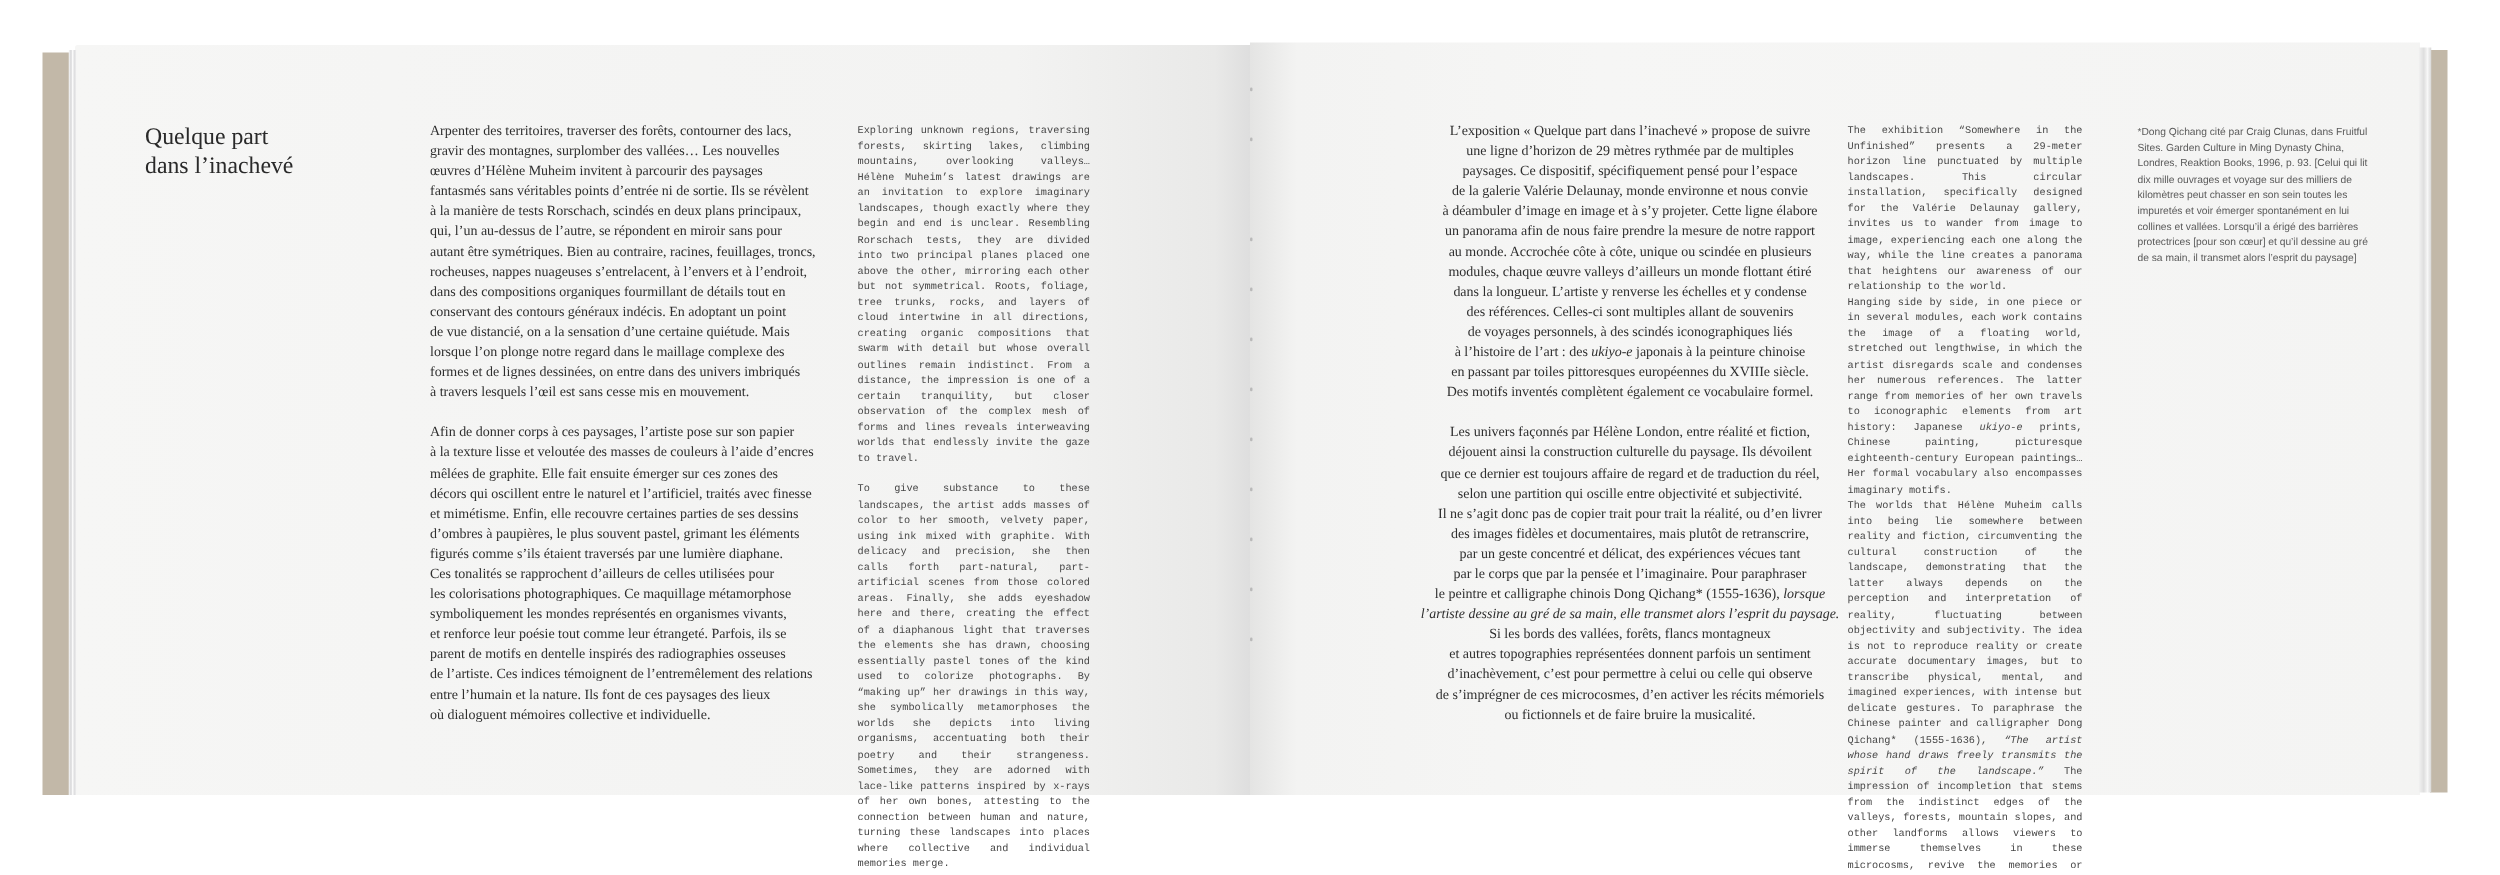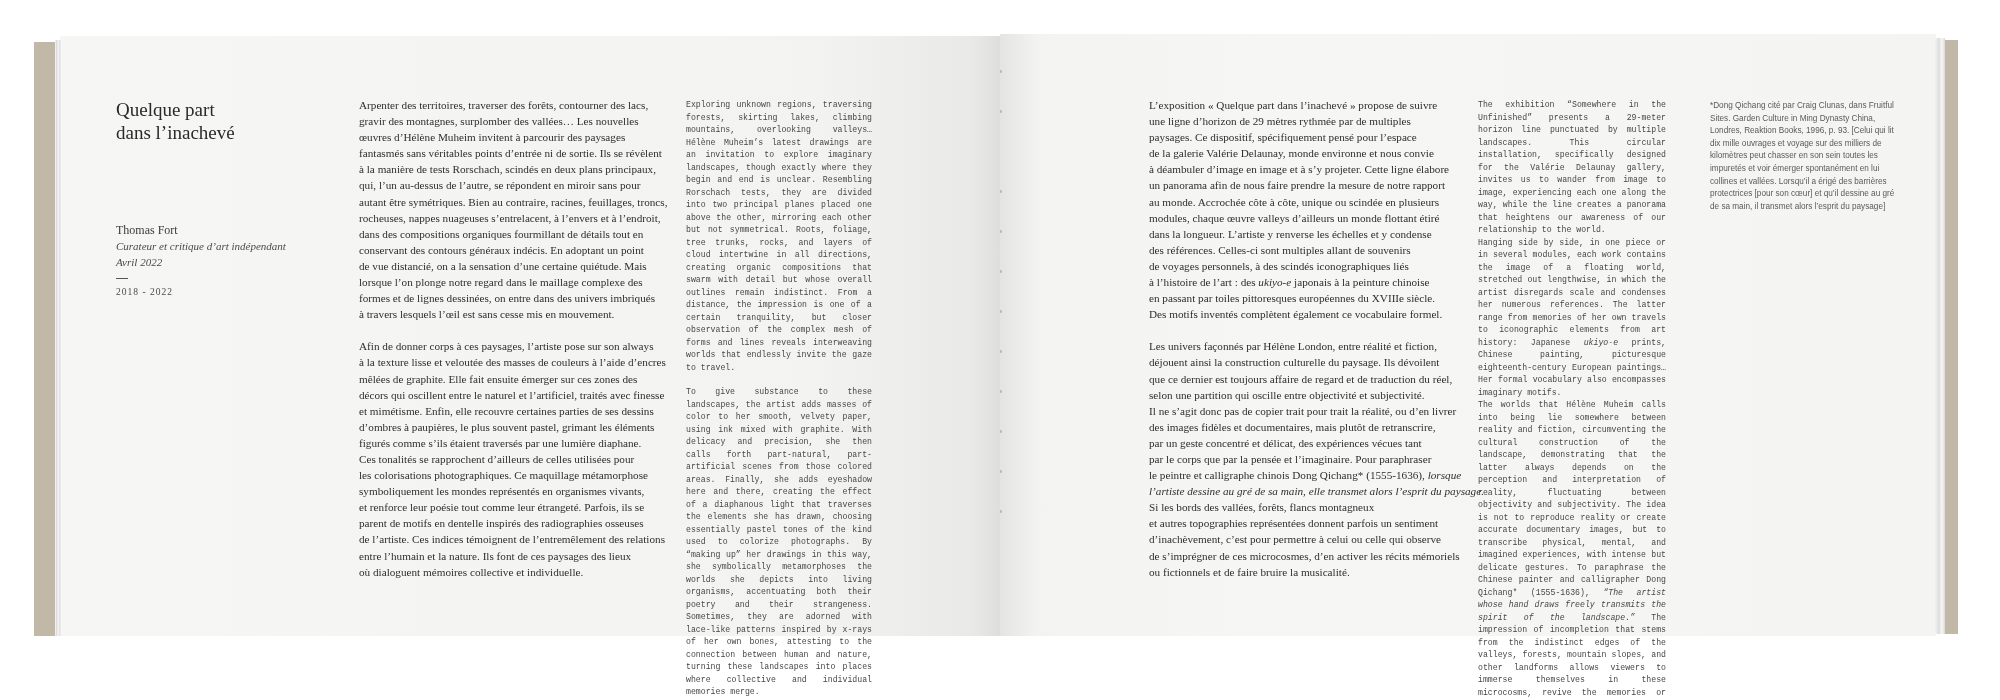--- a/index.html
+++ b/index.html
@@ -41,21 +41,21 @@
   .title-block { position: absolute; left: 116px; top: 98px; width: 230px; }
   .title-fr { font-size: 19px; line-height: 23px; color: #2a2a2a; }
   .title-en { font-size: 19px; line-height: 23px; font-style: italic; color: #3a3a3a; margin-top: 6px; }
   .author { position: absolute; left: 116px; top: 222px; width: 230px; }
   .author-name { font-size: 12px; line-height: 16px; color: #3a3a3a; }
   .author-role, .author-date { font-size: 11px; line-height: 16px; font-style: italic; color: #4a4a4a; }
   .dash { width: 12px; height: 1px; background: #555; margin: 8px 0 8px 0; }
   .years { font-size: 9.5px; letter-spacing: 1px; color: #4a4a4a; }
 
   .fr-col { position: absolute; font-size: 11.2px; line-height: 16.1px; color: #2e2e2e; }
-  .fr-col p { margin: 0 0 16px 15px; white-space: nowrap; }
+  .fr-col p { margin: 0 0 16px 0; white-space: nowrap; }
   .en-col { position: absolute; font-size: 8.2px; line-height: 12.5px; color: #474747; text-align: justify; font-family: Liberation Mono, monospace; }
   .en-col p { margin: 0 0 12px 0; }
   .en-col p.tight { margin: 0; }
   .it { font-style: italic; }
 
   .fn-col {
     position: absolute; left: 1710px; top: 100px; width: 195px;
     font-family: "Liberation Sans", "DejaVu Sans", sans-serif;
     font-size: 8.2px; line-height: 12.6px; color: #5a5a5a;
   }
@@ -87,47 +87,40 @@
       <span style="top:450px"></span>
   </div>
 
   <div class="title-block">
     <div class="title-fr">
       <span class="ln">Quelque part</span>
       <span class="ln">dans l’inachevé</span>
     </div>
   </div>
 
-  <div class="author">
-    <div class="author-name">Thomas Fort</div>
-    <div class="author-role">Curateur et critique d’art indépendant</div>
-    <div class="author-date">Avril 2022</div>
-    <div class="dash"></div>
-    <div class="years">2018 - 2022</div>
-  </div>
 
   <div class="fr-col" style="left:344px; top:97px; width:330px;">
     <p id="lf-p1">
         <span class="ln">Arpenter des territoires, traverser des forêts, contourner des lacs,</span>
         <span class="ln">gravir des montagnes, surplomber des vallées… Les nouvelles</span>
         <span class="ln">œuvres d’Hélène Muheim invitent à parcourir des paysages</span>
         <span class="ln">fantasmés sans véritables points d’entrée ni de sortie. Ils se révèlent</span>
         <span class="ln">à la manière de tests Rorschach, scindés en deux plans principaux,</span>
         <span class="ln">qui, l’un au-dessus de l’autre, se répondent en miroir sans pour</span>
         <span class="ln">autant être symétriques. Bien au contraire, racines, feuillages, troncs,</span>
         <span class="ln">rocheuses, nappes nuageuses s’entrelacent, à l’envers et à l’endroit,</span>
         <span class="ln">dans des compositions organiques fourmillant de détails tout en</span>
         <span class="ln">conservant des contours généraux indécis. En adoptant un point</span>
         <span class="ln">de vue distancié, on a la sensation d’une certaine quiétude. Mais</span>
         <span class="ln">lorsque l’on plonge notre regard dans le maillage complexe des</span>
         <span class="ln">formes et de lignes dessinées, on entre dans des univers imbriqués</span>
         <span class="ln">à travers lesquels l’œil est sans cesse mis en mouvement.</span>
       </p>
     <p id="lf-p2">
-        <span class="ln">Afin de donner corps à ces paysages, l’artiste pose sur son always</span>
+        <span class="ln">Afin de donner corps à ces paysages, l’artiste pose sur son papier</span>
         <span class="ln">à la texture lisse et veloutée des masses de couleurs à l’aide d’encres</span>
         <span class="ln">mêlées de graphite. Elle fait ensuite émerger sur ces zones des</span>
         <span class="ln">décors qui oscillent entre le naturel et l’artificiel, traités avec finesse</span>
         <span class="ln">et mimétisme. Enfin, elle recouvre certaines parties de ses dessins</span>
         <span class="ln">d’ombres à paupières, le plus souvent pastel, grimant les éléments</span>
         <span class="ln">figurés comme s’ils étaient traversés par une lumière diaphane.</span>
         <span class="ln">Ces tonalités se rapprochent d’ailleurs de celles utilisées pour</span>
         <span class="ln">les colorisations photographiques. Ce maquillage métamorphose</span>
         <span class="ln">symboliquement les mondes représentés en organismes vivants,</span>
         <span class="ln">et renforce leur poésie tout comme leur étrangeté. Parfois, ils se</span>
@@ -136,21 +129,21 @@
         <span class="ln">entre l’humain et la nature. Ils font de ces paysages des lieux</span>
         <span class="ln">où dialoguent mémoires collective et individuelle.</span>
       </p>
   </div>
 
   <div class="en-col" style="left:686px; top:99px; width:186px;">
     <p>Exploring unknown regions, traversing forests, skirting lakes, climbing mountains, overlooking valleys… Hélène Muheim’s latest drawings are an invitation to explore imaginary landscapes, though exactly where they begin and end is unclear. Resembling Rorschach tests, they are divided into two principal planes placed one above the other, mirroring each other but not symmetrical. Roots, foliage, tree trunks, rocks, and layers of cloud intertwine in all directions, creating organic compositions that swarm with detail but whose overall outlines remain indistinct. From a distance, the impression is one of a certain tranquility, but closer observation of the complex mesh of forms and lines reveals interweaving worlds that endlessly invite the gaze to travel.</p>
     <p>To give substance to these landscapes, the artist adds masses of color to her smooth, velvety paper, using ink mixed with graphite. With delicacy and precision, she then calls forth part-natural, part-artificial scenes from those colored areas. Finally, she adds eyeshadow here and there, creating the effect of a diaphanous light that traverses the elements she has drawn, choosing essentially pastel tones of the kind used to colorize photographs. By “making up” her drawings in this way, she symbolically metamorphoses the worlds she depicts into living organisms, accentuating both their poetry and their strangeness. Sometimes, they are adorned with lace-like patterns inspired by x-rays of her own bones, attesting to the connection between human and nature, turning these landscapes into places where collective and individual memories merge.</p>
   </div>
 
-  <div class="fr-col" style="left:1134px; top:97px; width:340px;">
+  <div class="fr-col" style="left:1134px; top:97px; width:340px;text-align:center;">
     <p id="rf-p1">
         <span class="ln">L’exposition « Quelque part dans l’inachevé » propose de suivre</span>
         <span class="ln">une ligne d’horizon de 29 mètres rythmée par de multiples</span>
         <span class="ln">paysages. Ce dispositif, spécifiquement pensé pour l’espace</span>
         <span class="ln">de la galerie Valérie Delaunay, monde environne et nous convie</span>
         <span class="ln">à déambuler d’image en image et à s’y projeter. Cette ligne élabore</span>
         <span class="ln">un panorama afin de nous faire prendre la mesure de notre rapport</span>
         <span class="ln">au monde. Accrochée côte à côte, unique ou scindée en plusieurs</span>
         <span class="ln">modules, chaque œuvre valleys d’ailleurs un monde flottant étiré</span>
         <span class="ln">dans la longueur. L’artiste y renverse les échelles et y condense</span>

